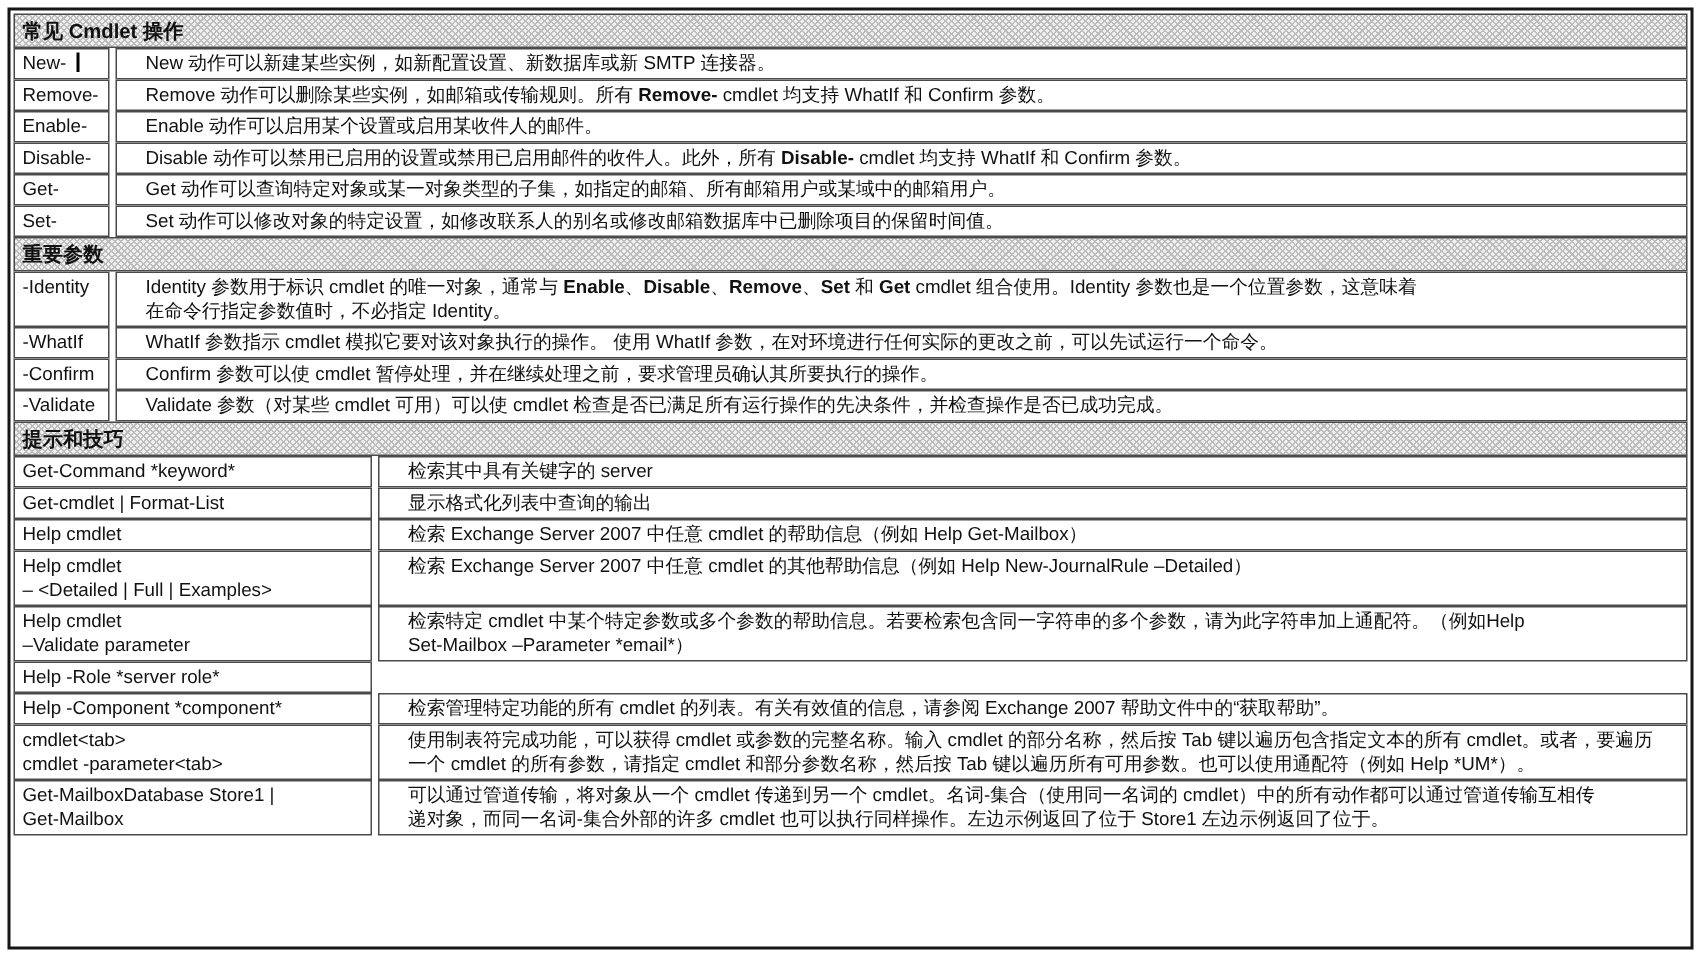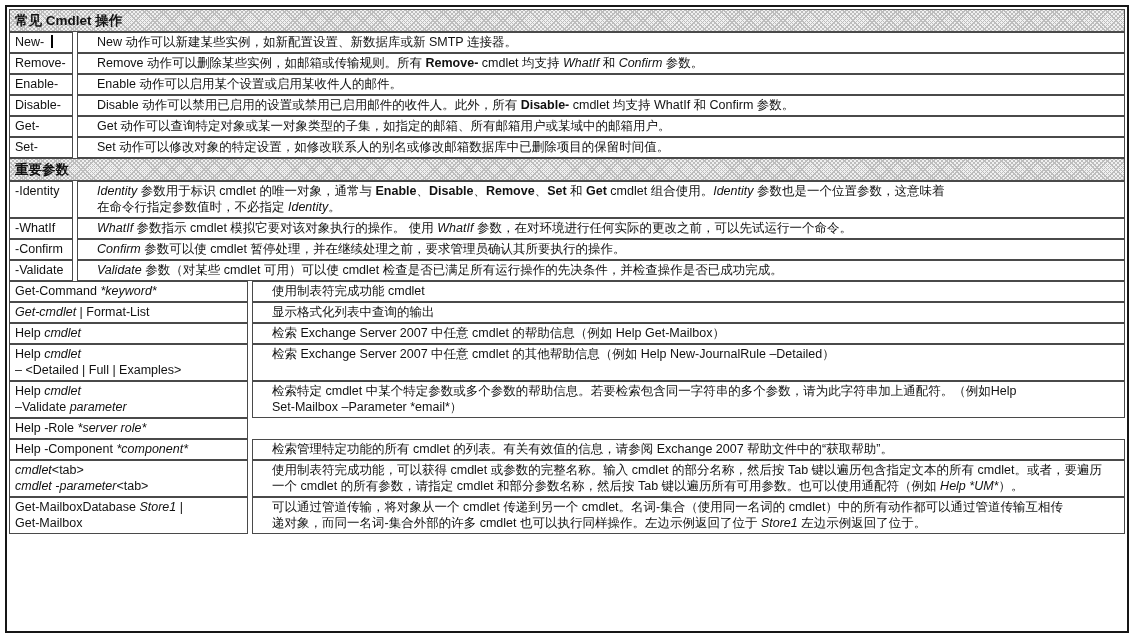--- a/index.html
+++ b/index.html
@@ -32,21 +32,21 @@
     border:1px solid #4a4a4a;
     background:#ffffff;
     padding:1px 6px 2px 5px;
     font-size:12.5px;line-height:16px;
     white-space:normal;
   }
   .term.narrow{flex:0 0 64px;}
   .term.wide{flex:0 0 239px;}
   .desc{flex:1 1 auto;padding-left:19px;}
   .b{font-weight:bold;}
-  .i{font-style:italic;}
+  .i{}
   .caret{
     display:inline-block;width:2px;height:13px;background:#000;
     margin-left:7px;vertical-align:-2px;
   }
 </style>
 </head>
 <body>
 
 <div class="page">
   <div class="doc">
@@ -85,23 +85,24 @@
         <div class="cell desc"><span class="i">WhatIf</span><span> 参数指示 cmdlet 模拟它要对该对象执行的操作。 使用 </span><span class="i">WhatIf</span><span> 参数，在对环境进行任何实际的更改之前，可以先试运行一个命令。</span></div>
       </div>
       <div class="row">
         <div class="cell term narrow"><span>-Confirm</span></div>
         <div class="cell desc"><span class="i">Confirm</span><span> 参数可以使 cmdlet 暂停处理，并在继续处理之前，要求管理员确认其所要执行的操作。</span></div>
       </div>
       <div class="row">
         <div class="cell term narrow"><span>-Validate</span></div>
         <div class="cell desc"><span class="i">Validate</span><span> 参数（对某些 cmdlet 可用）可以使 cmdlet 检查是否已满足所有运行操作的先决条件，并检查操作是否已成功完成。</span></div>
       </div>
+      <div class="sec-header">提示和技巧</div>
       <div class="row">
         <div class="cell term wide"><span>Get-Command </span><span class="i">*keyword*</span></div>
-        <div class="cell desc"><span>使用制表符完成功能 cmdlet</span></div>
+        <div class="cell desc"><span>检索其中具有关键字的 server</span></div>
       </div>
       <div class="row">
         <div class="cell term wide"><span class="i">Get-cmdlet</span><span> | Format-List</span></div>
         <div class="cell desc"><span>显示格式化列表中查询的输出</span></div>
       </div>
       <div class="row">
         <div class="cell term wide"><span>Help </span><span class="i">cmdlet</span></div>
         <div class="cell desc"><span>检索 Exchange Server 2007 中任意 cmdlet 的帮助信息（例如 Help Get-Mailbox）</span></div>
       </div>
       <div class="row">

